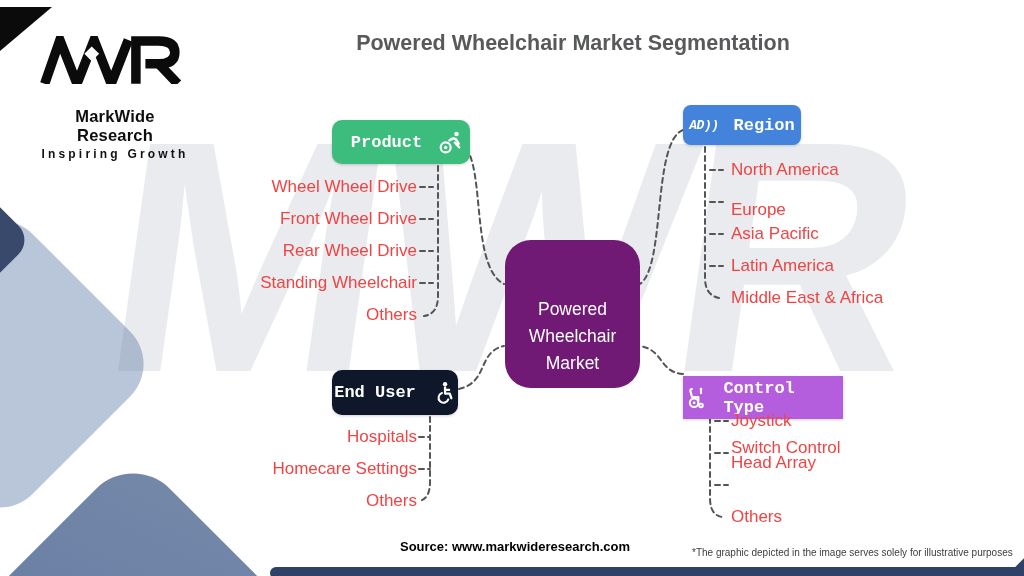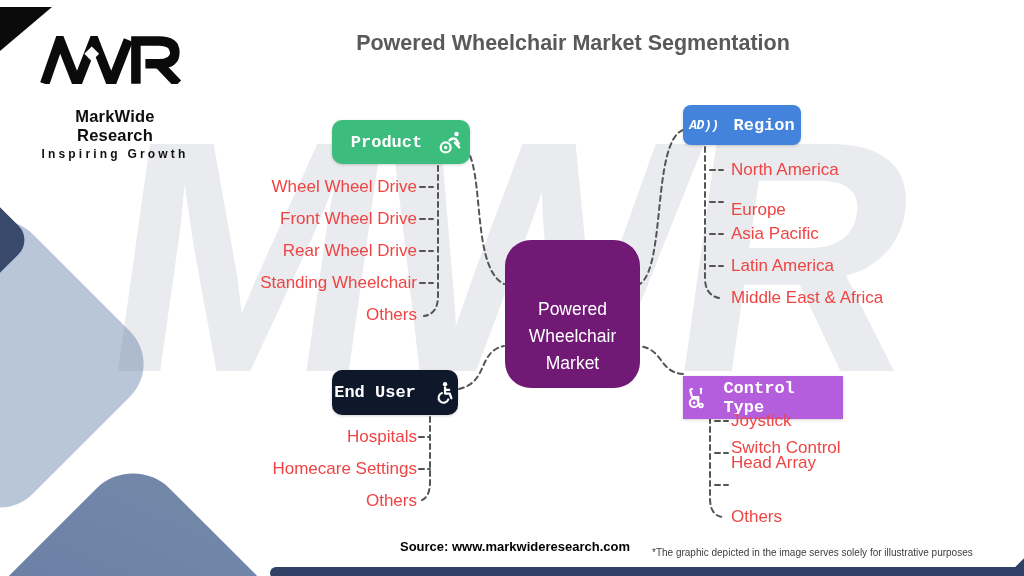--- a/index.html
+++ b/index.html
@@ -50,21 +50,21 @@
   .ad-icon{font-size:13px;font-weight:bold;font-style:italic;letter-spacing:-0.5px;}
 
   
   .item{position:absolute;font-size:17px;line-height:20px;color:#ef4444;white-space:nowrap;}
   .ra{left:150px;width:267px;text-align:right;}
   .la{left:731px;text-align:left;}
 
   
   .source{position:absolute;left:315px;top:539px;width:400px;text-align:center;
           font-size:13px;font-weight:bold;color:#000;}
-  .disclaimer{position:absolute;left:652px;top:547px;font-size:10px;color:#3c3c3c;}
+  .disclaimer{position:absolute;left:692px;top:547px;font-size:10px;color:#3c3c3c;}
 </style>
 </head>
 <body>
 
 <div class="canvas">
 
   <div class="shape corner-black"></div>
   <div class="shape diamond-light"></div>
   <div class="shape diamond-navy"></div>
   <div class="shape mountain"></div>

